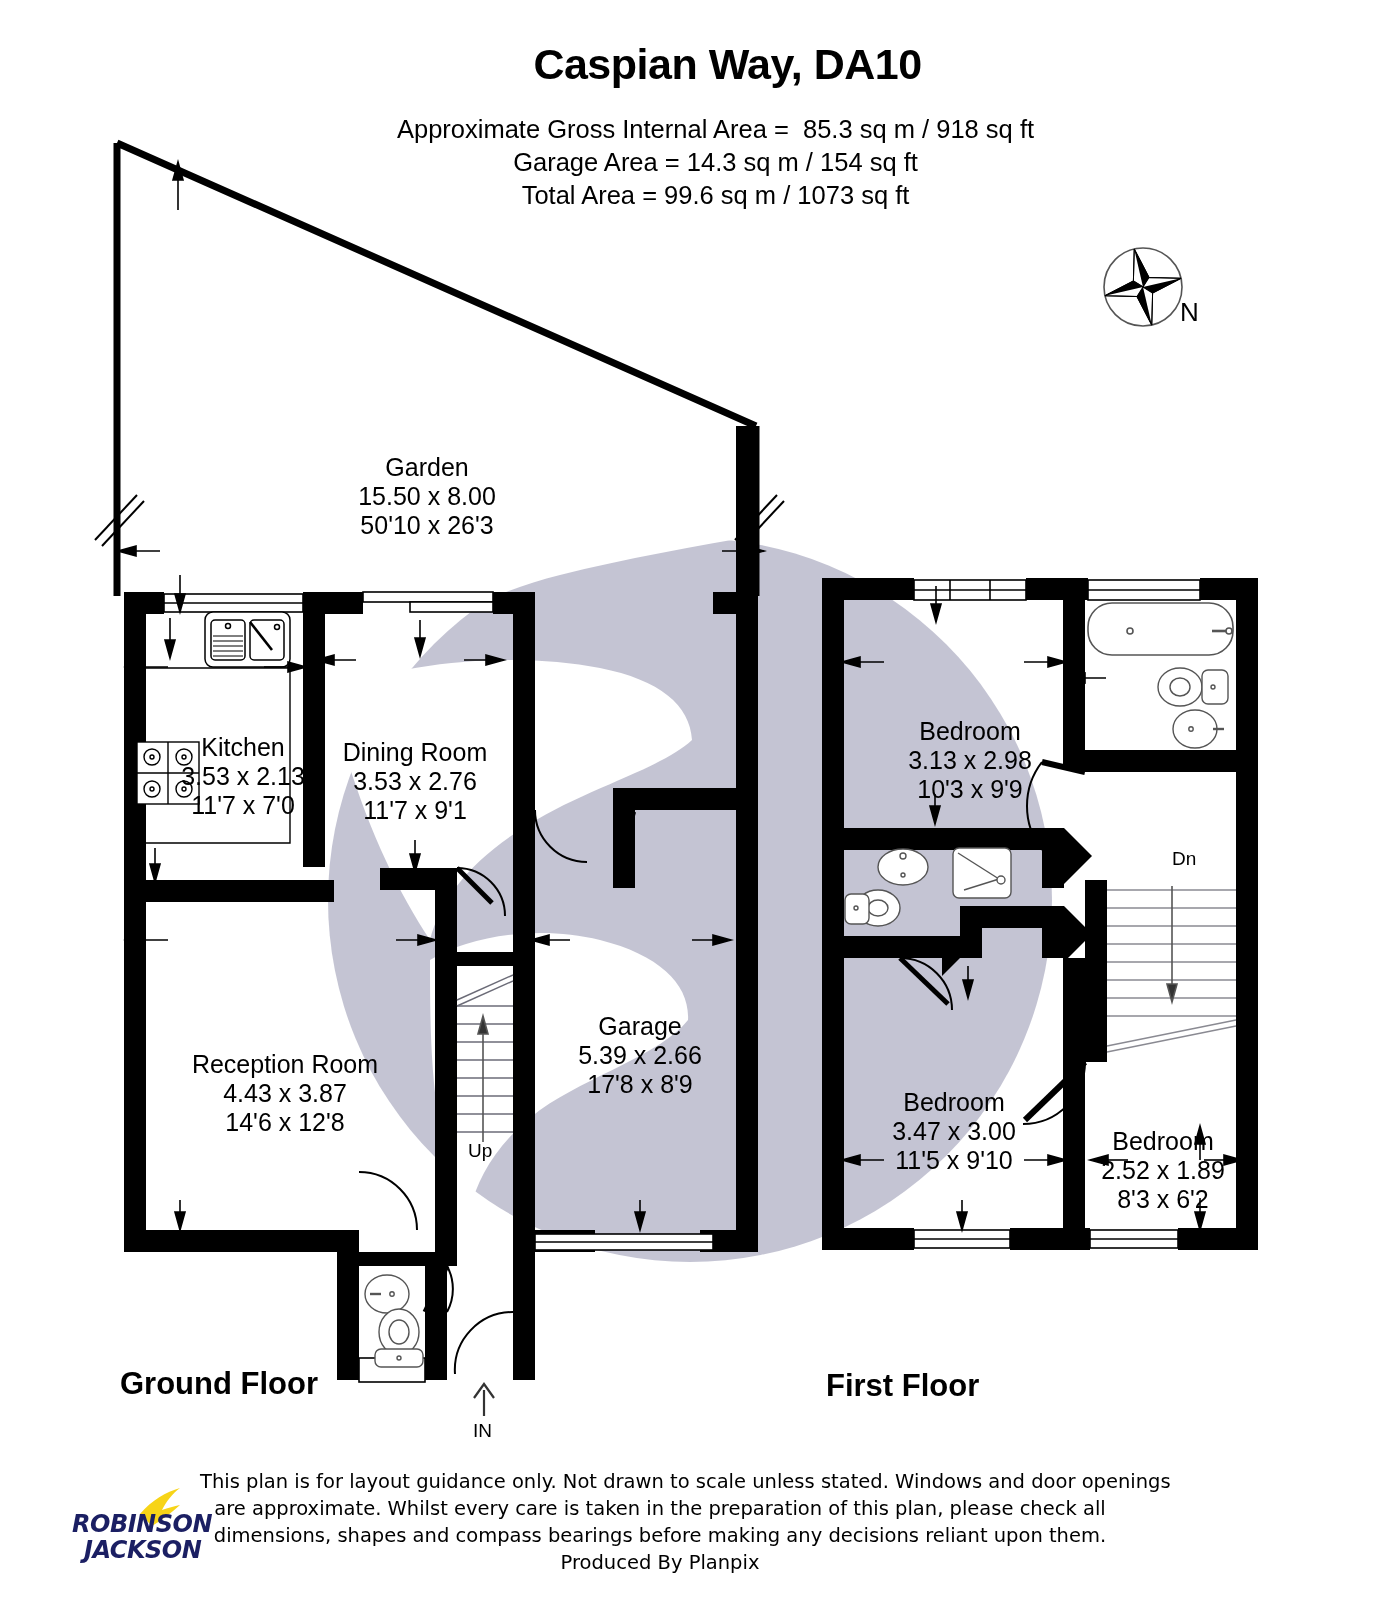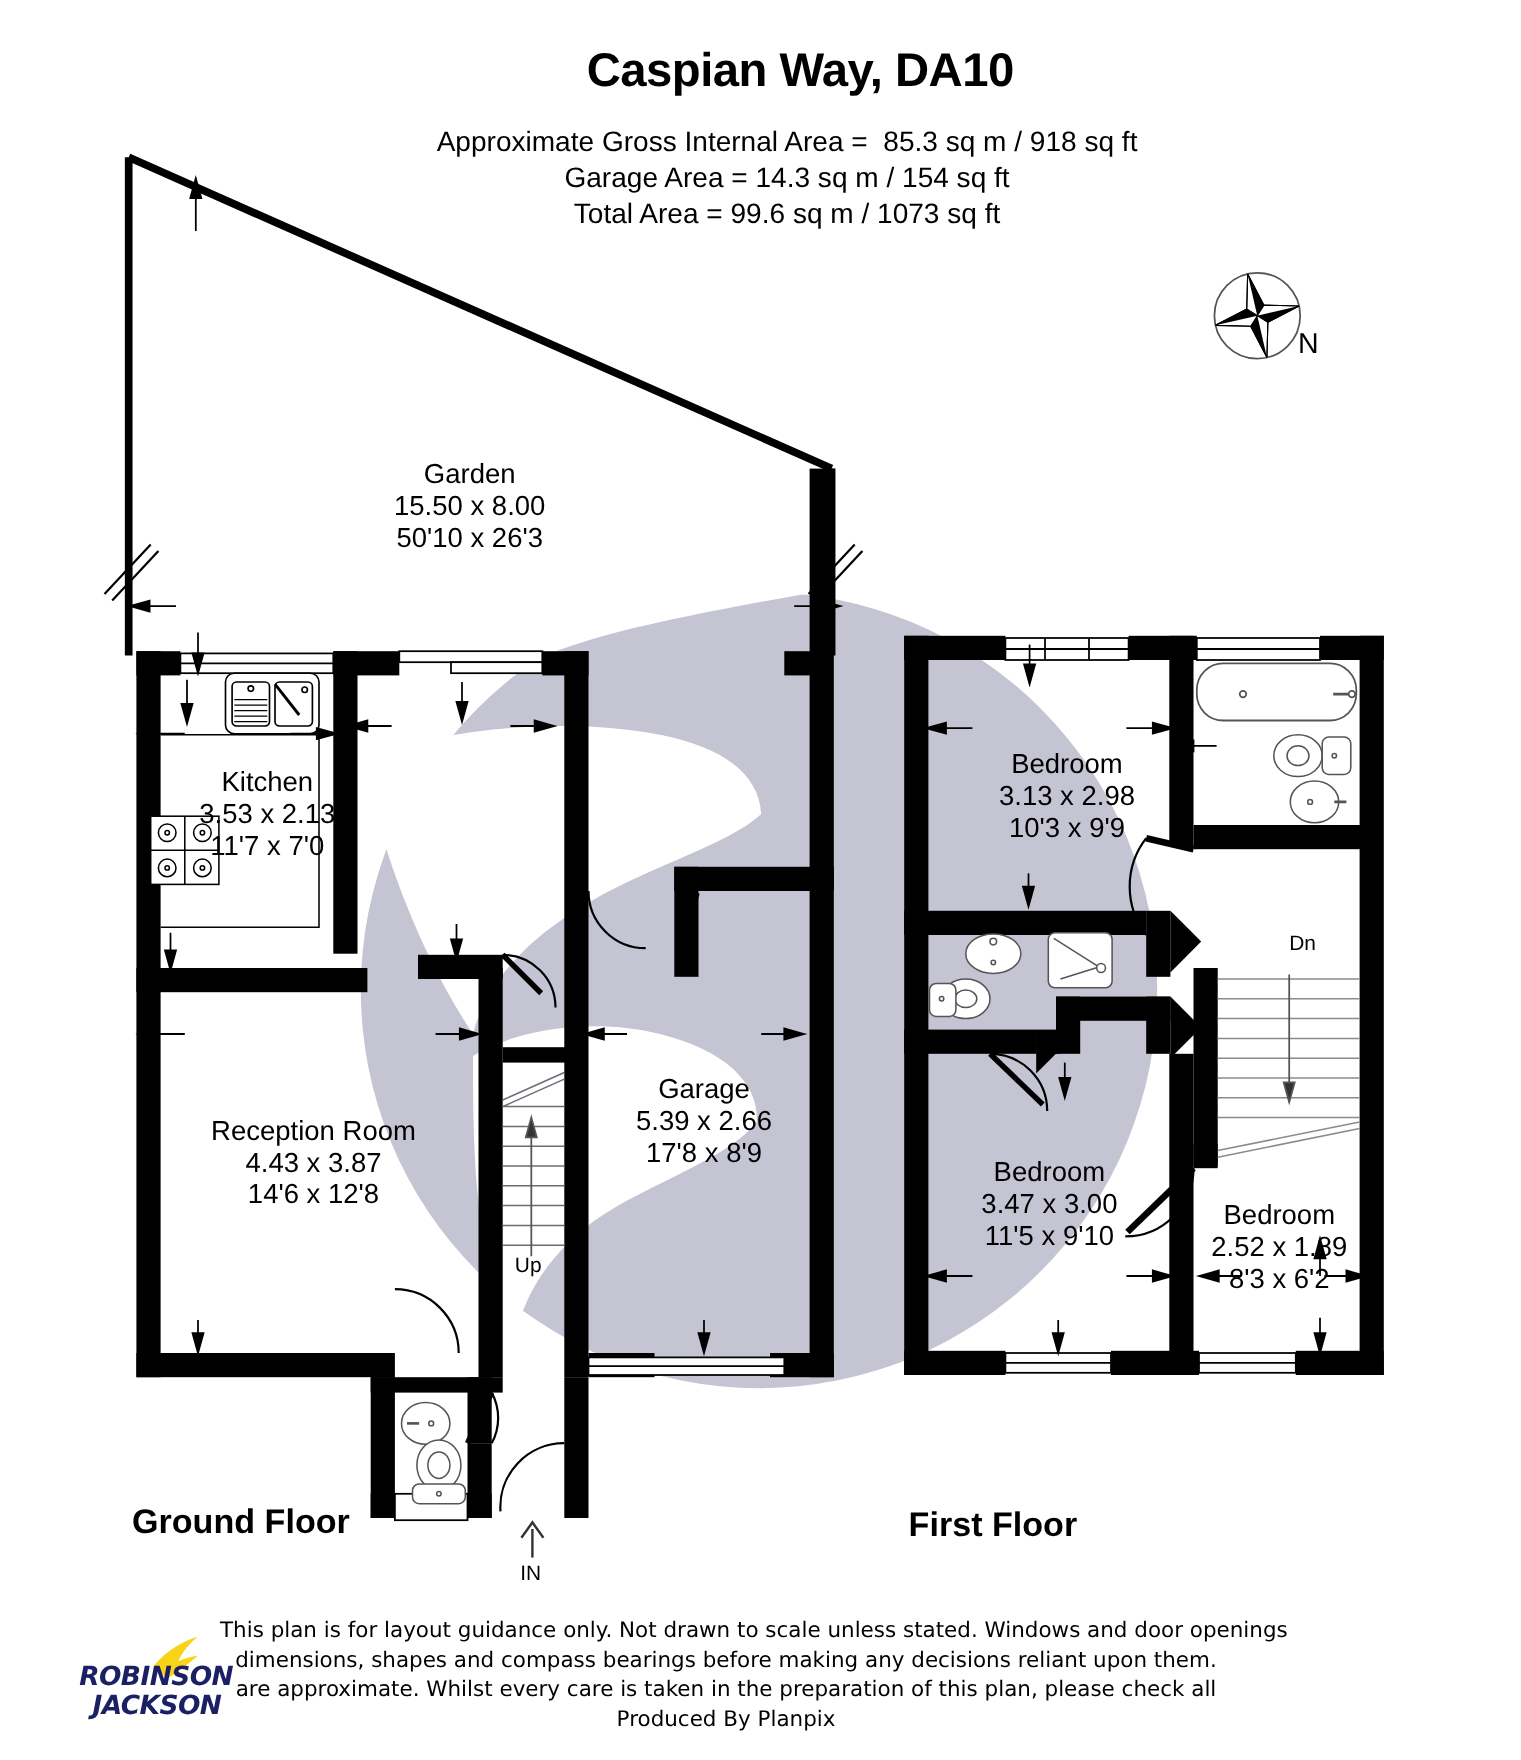--- a/index.html
+++ b/index.html
@@ -15,21 +15,21 @@
          font-size:25.5px;line-height:33px;font-weight:normal;margin-left:24px;}
   .areas div{white-space:pre;}
 
   
   .floorcap{position:absolute;font-size:31px;font-weight:bold;}
   #gf-cap{left:120px;top:1366px;}
   #ff-cap{left:826px;top:1368px;}
 
   
   .rlabel{position:absolute;text-align:center;font-size:25px;line-height:29px;
-          white-space:nowrap;}
+          white-space:nowrap;margin-top:36px;}
   .rlabel .nm{display:block;}
   .rlabel .d1{display:block;}
   .rlabel .d2{display:block;}
 
   .smtxt{position:absolute;font-size:19px;}
 
   
   .disclaimer{position:absolute;left:200px;top:1468px;width:920px;text-align:center;
               font-size:19.5px;line-height:27px;font-family:"DejaVu Sans",sans-serif;}
   .disclaimer div{white-space:nowrap;}
@@ -439,20 +439,25 @@
     <span class="d1">15.50 x 8.00</span>
     <span class="d2">50'10 x 26'3</span>
   </div>
 
   <div class="rlabel" style="left:113px;top:697px;width:260px;">
     <span class="nm">Kitchen</span>
     <span class="d1">3.53 x 2.13</span>
     <span class="d2">11'7 x 7'0</span>
   </div>
 
+  <div class="rlabel" style="left:285px;top:702px;width:260px;">
+    <span class="nm">Dining Room</span>
+    <span class="d1">3.53 x 2.76</span>
+    <span class="d2">11'7 x 9'1</span>
+  </div>
 
   <div class="rlabel" style="left:155px;top:1014px;width:260px;">
     <span class="nm">Reception Room</span>
     <span class="d1">4.43 x 3.87</span>
     <span class="d2">14'6 x 12'8</span>
   </div>
 
   <div class="rlabel" style="left:510px;top:976px;width:260px;">
     <span class="nm">Garage</span>
     <span class="d1">5.39 x 2.66</span>
@@ -479,22 +484,22 @@
 
   <div class="smtxt" style="left:468px;top:1140px;">Up</div>
   <div class="smtxt" style="left:1172px;top:848px;">Dn</div>
   <div class="smtxt" style="left:473px;top:1420px;">IN</div>
 
   <div class="floorcap" id="gf-cap">Ground Floor</div>
   <div class="floorcap" id="ff-cap">First Floor</div>
 
   <div class="disclaimer">
     <div>This plan is for layout guidance only. Not drawn to scale unless stated. Windows and door openings</div>
+    <div>are approximate. Whilst every care is taken in the preparation of this plan, please check all</div>
     <div>dimensions, shapes and compass bearings before making any decisions reliant upon them.</div>
-    <div>are approximate. Whilst every care is taken in the preparation of this plan, please check all</div>
     <div>Produced By Planpix</div>
   </div>
 
   <div class="logo">
     <svg width="120" height="84" viewBox="0 0 120 84" style="position:absolute;left:0;top:0;">
       <path d="M68 30 C80 16 94 8 108 4 C100 10 94 18 90 26 C96 24 102 22 108 21
                C100 28 90 36 80 42 Z" fill="#f7d417"></path>
     </svg>
     <div class="ltxt l1">ROBINSON</div>
     <div class="ltxt l2">JACKSON</div>

